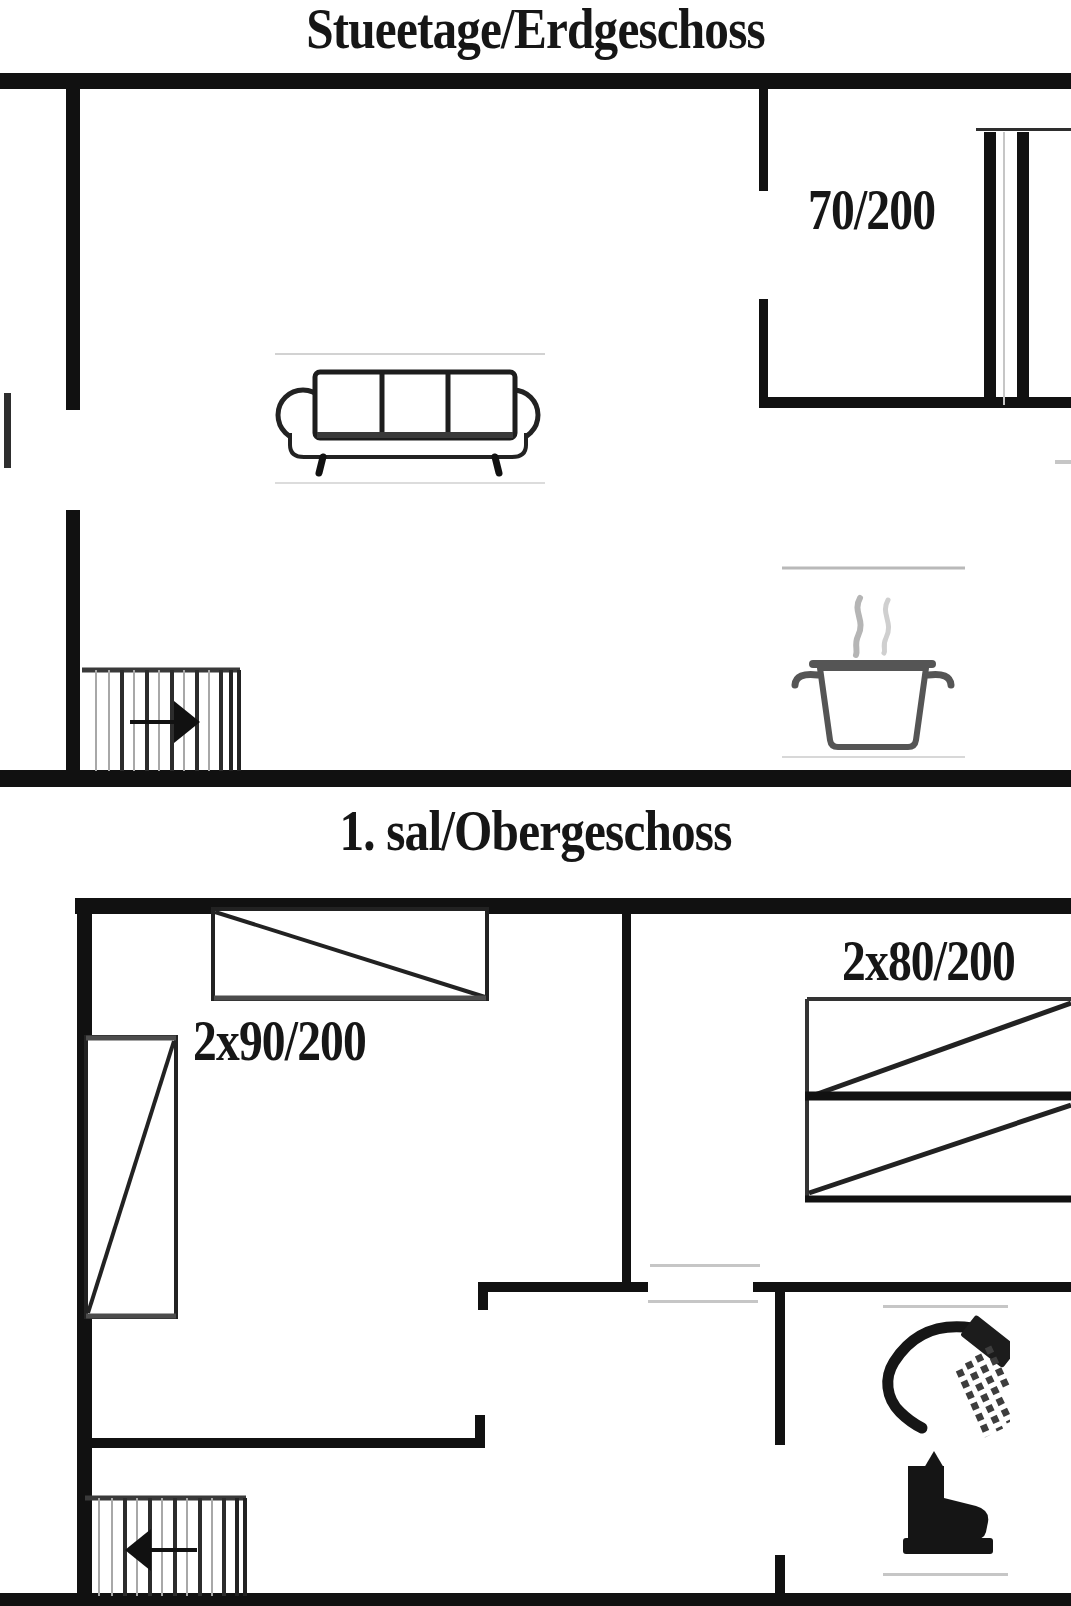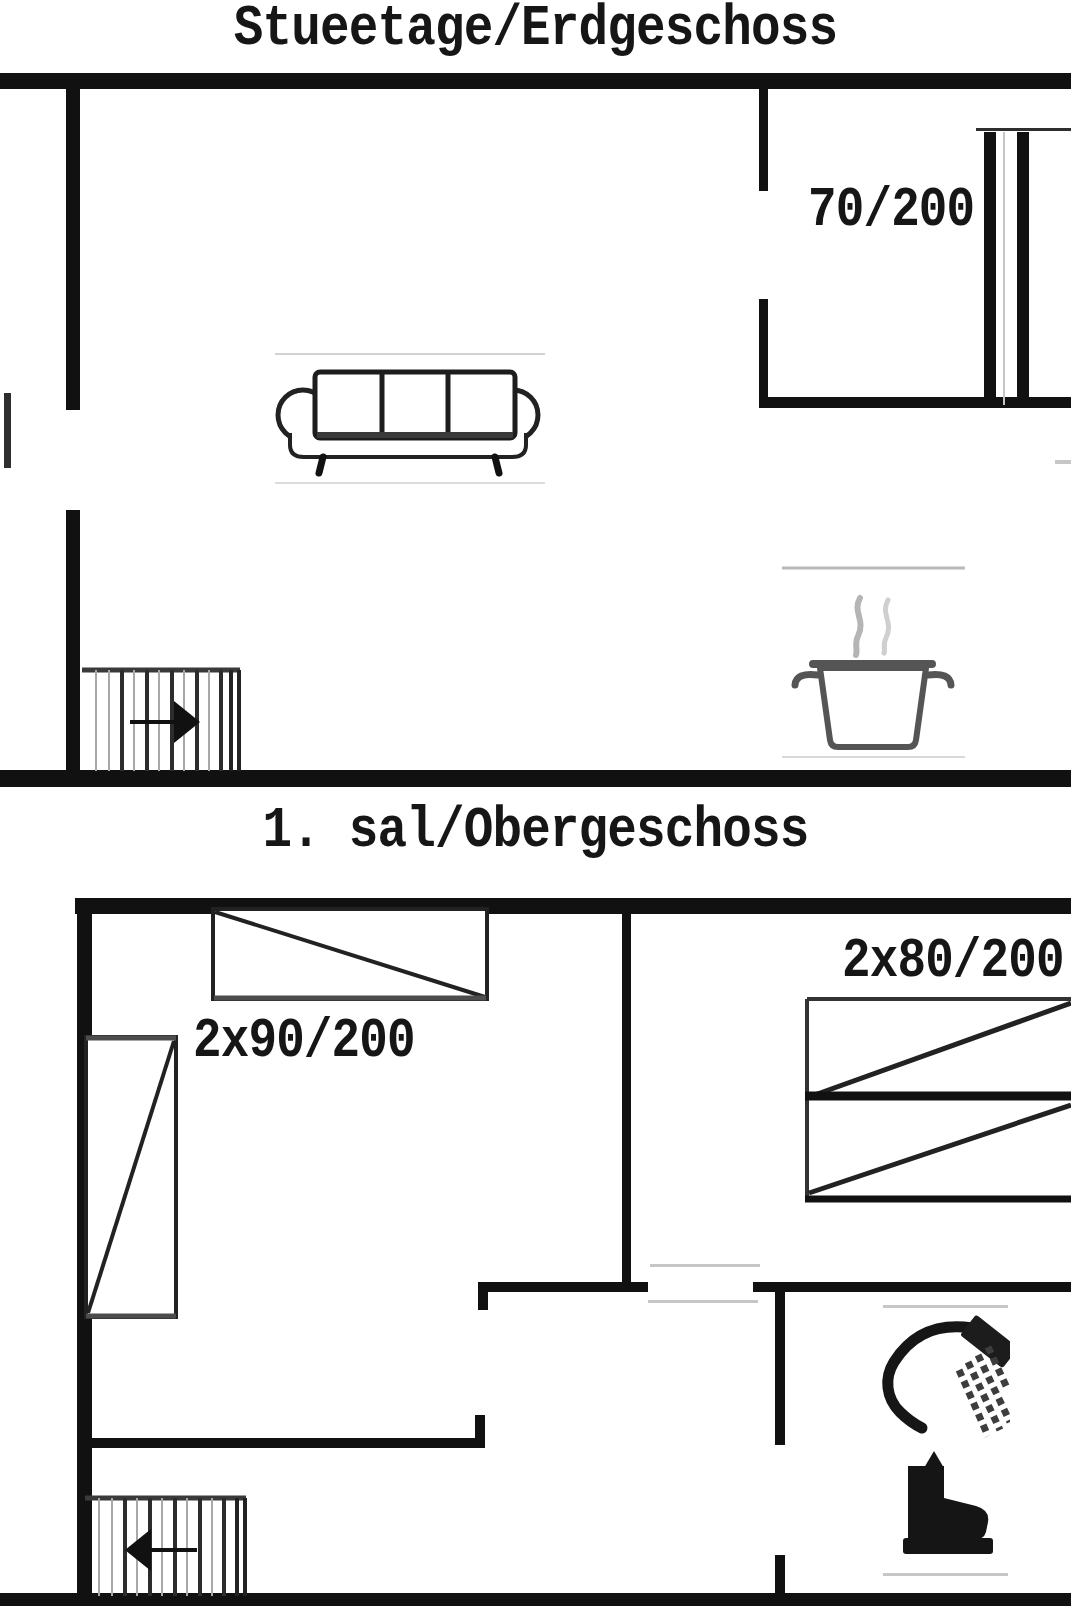--- a/index.html
+++ b/index.html
@@ -1,17 +1,17 @@
 <!DOCTYPE html>
 <html><head>
 <meta charset="utf-8">
 <style>
   html,body{margin:0;padding:0;background:#fff;}
   #stage{position:relative;width:1071px;height:1606px;background:#ffffff;overflow:hidden;
-         font-family:Liberation Mono, monospace;}
+         font-family:Liberation Serif, serif;}
   .wall{position:absolute;background:#111;}
   .wall-soft{position:absolute;background:#2e2e2e;}
   .faint{position:absolute;background:#c6c6c6;}
   .t{position:absolute;font-weight:700;color:#161616;letter-spacing:-1px;white-space:nowrap;line-height:1;}
   .title{font-size:58px;left:0;width:1071px;text-align:center;transform:scaleX(0.85);transform-origin:50% 50%;}
   .lbl{font-size:56px;transform:scaleX(0.85);transform-origin:0 50%;}
   .icon{position:absolute;}
   svg{display:block;}
 </style>
 </head>

